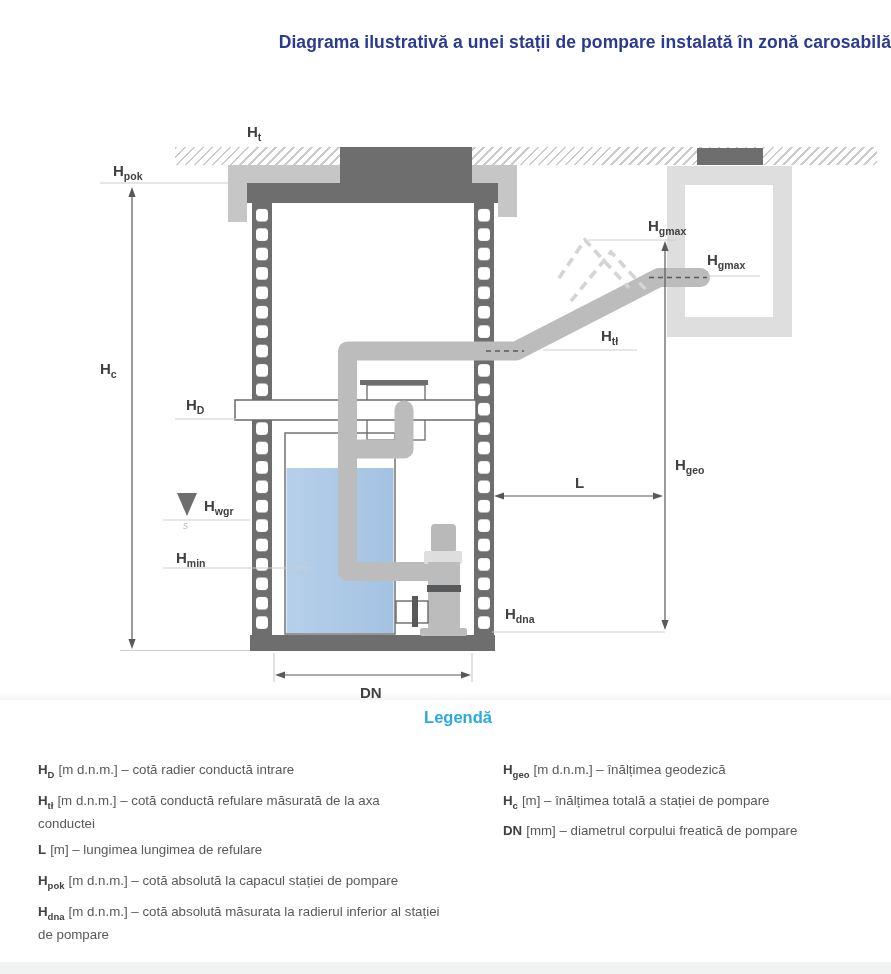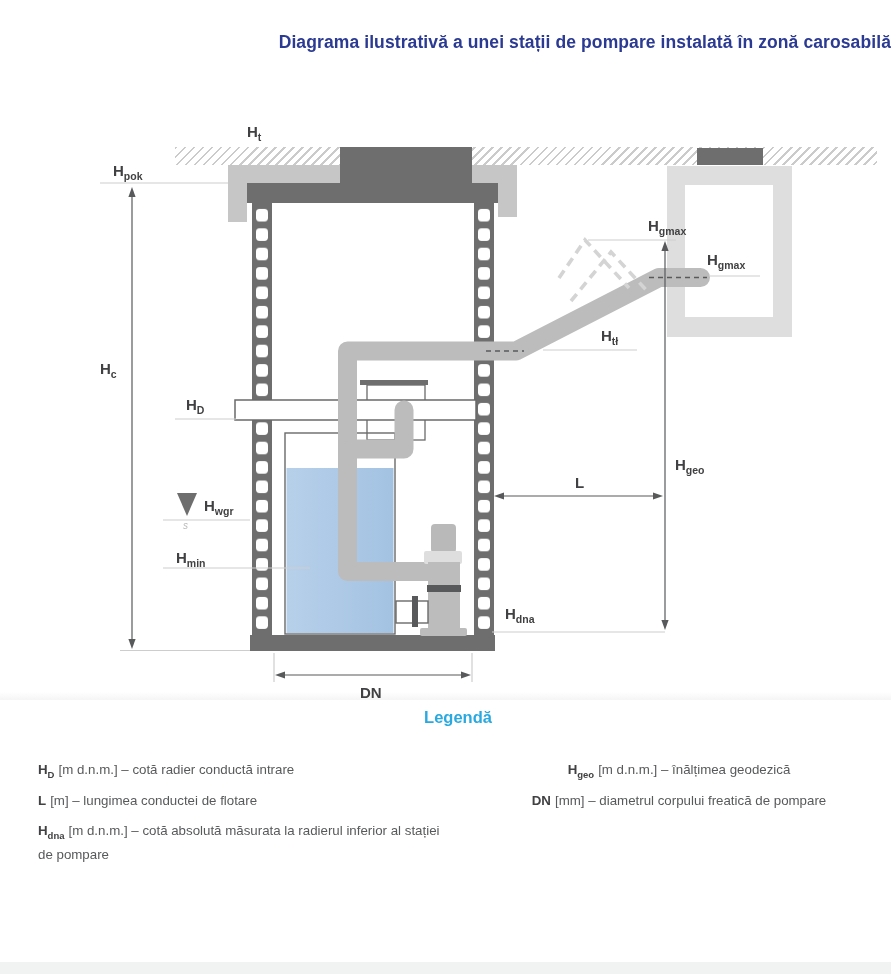--- a/index.html
+++ b/index.html
@@ -25,21 +25,21 @@
   svg.diagram{position:absolute;left:0;top:0;}
   .lbl{font-family:"Liberation Sans",sans-serif;font-weight:700;font-size:15px;fill:#414042;}
   .lbl .sub{font-size:10.5px;}
   .legend-heading{
     position:absolute;top:708px;left:42px;right:17px;text-align:center;
     color:#29a9e0;font-size:16.5px;font-weight:700;
   }
   .legend{position:absolute;top:760px;left:22px;right:8px;color:#58595b;}
   .legend .col{position:absolute;top:0;}
   .legend .colL{left:0;width:460px;}
-  .legend .colR{left:451px;width:396px;text-align:center;}
+  .legend .colR{left:465px;width:396px;}
   .legend p{margin:0 0 7px 16px;font-size:13.3px;line-height:19px;}
   .legend b{color:#414042;}
   .legend sub{font-size:9.5px;font-weight:700;}
   .legend .rest{margin-left:4px;white-space:pre-line;}
 </style>
 </head>
 <body>
 
 <div class="title">Diagrama ilustrativă a unei stații de pompare instalată în zonă carosabilă</div>
 
@@ -170,23 +170,27 @@
     <text class="lbl" x="505" y="619"><tspan>H</tspan><tspan class="sub" dy="4">dna</tspan></text>
     <text class="lbl" x="360" y="698"><tspan>DN</tspan><tspan class="sub" dy="4"></tspan></text>
   </g>
 </svg>
 
 <div class="legend-heading">Legendă</div>
 
 <div class="legend">
   <div class="col colL">
     <p class="li"><b><span>H</span><sub>D</sub></b><span class="rest">[m d.n.m.] – cotă radier conductă intrare</span></p>
-    <p class="li"><b><span>L</span><sub></sub></b><span class="rest">[m] – lungimea conductei de flotare</span></p>
+    <p class="li"><b><span>H</span><sub>tł</sub></b><span class="rest">[m d.n.m.] – cotă conductă refulare măsurată de la axa
+conductei</span></p>
+    <p class="li"><b><span>L</span><sub></sub></b><span class="rest">[m] – lungimea lungimea de refulare</span></p>
+    <p class="li"><b><span>H</span><sub>pok</sub></b><span class="rest">[m d.n.m.] – cotă absolută la capacul stației de pompare</span></p>
     <p class="li"><b><span>H</span><sub>dna</sub></b><span class="rest">[m d.n.m.] – cotă absolută măsurata la radierul inferior al stației
 de pompare</span></p>
   </div>
   <div class="col colR">
     <p class="li"><b><span>H</span><sub>geo</sub></b><span class="rest">[m d.n.m.] – înălțimea geodezică</span></p>
+    <p class="li"><b><span>H</span><sub>c</sub></b><span class="rest">[m] – înălțimea totală a stației de pompare</span></p>
     <p class="li"><b><span>DN</span><sub></sub></b><span class="rest">[mm] – diametrul corpului freatică de pompare</span></p>
   </div>
 </div>
 
 <div class="footer-strip"></div>
 
 </body></html>

